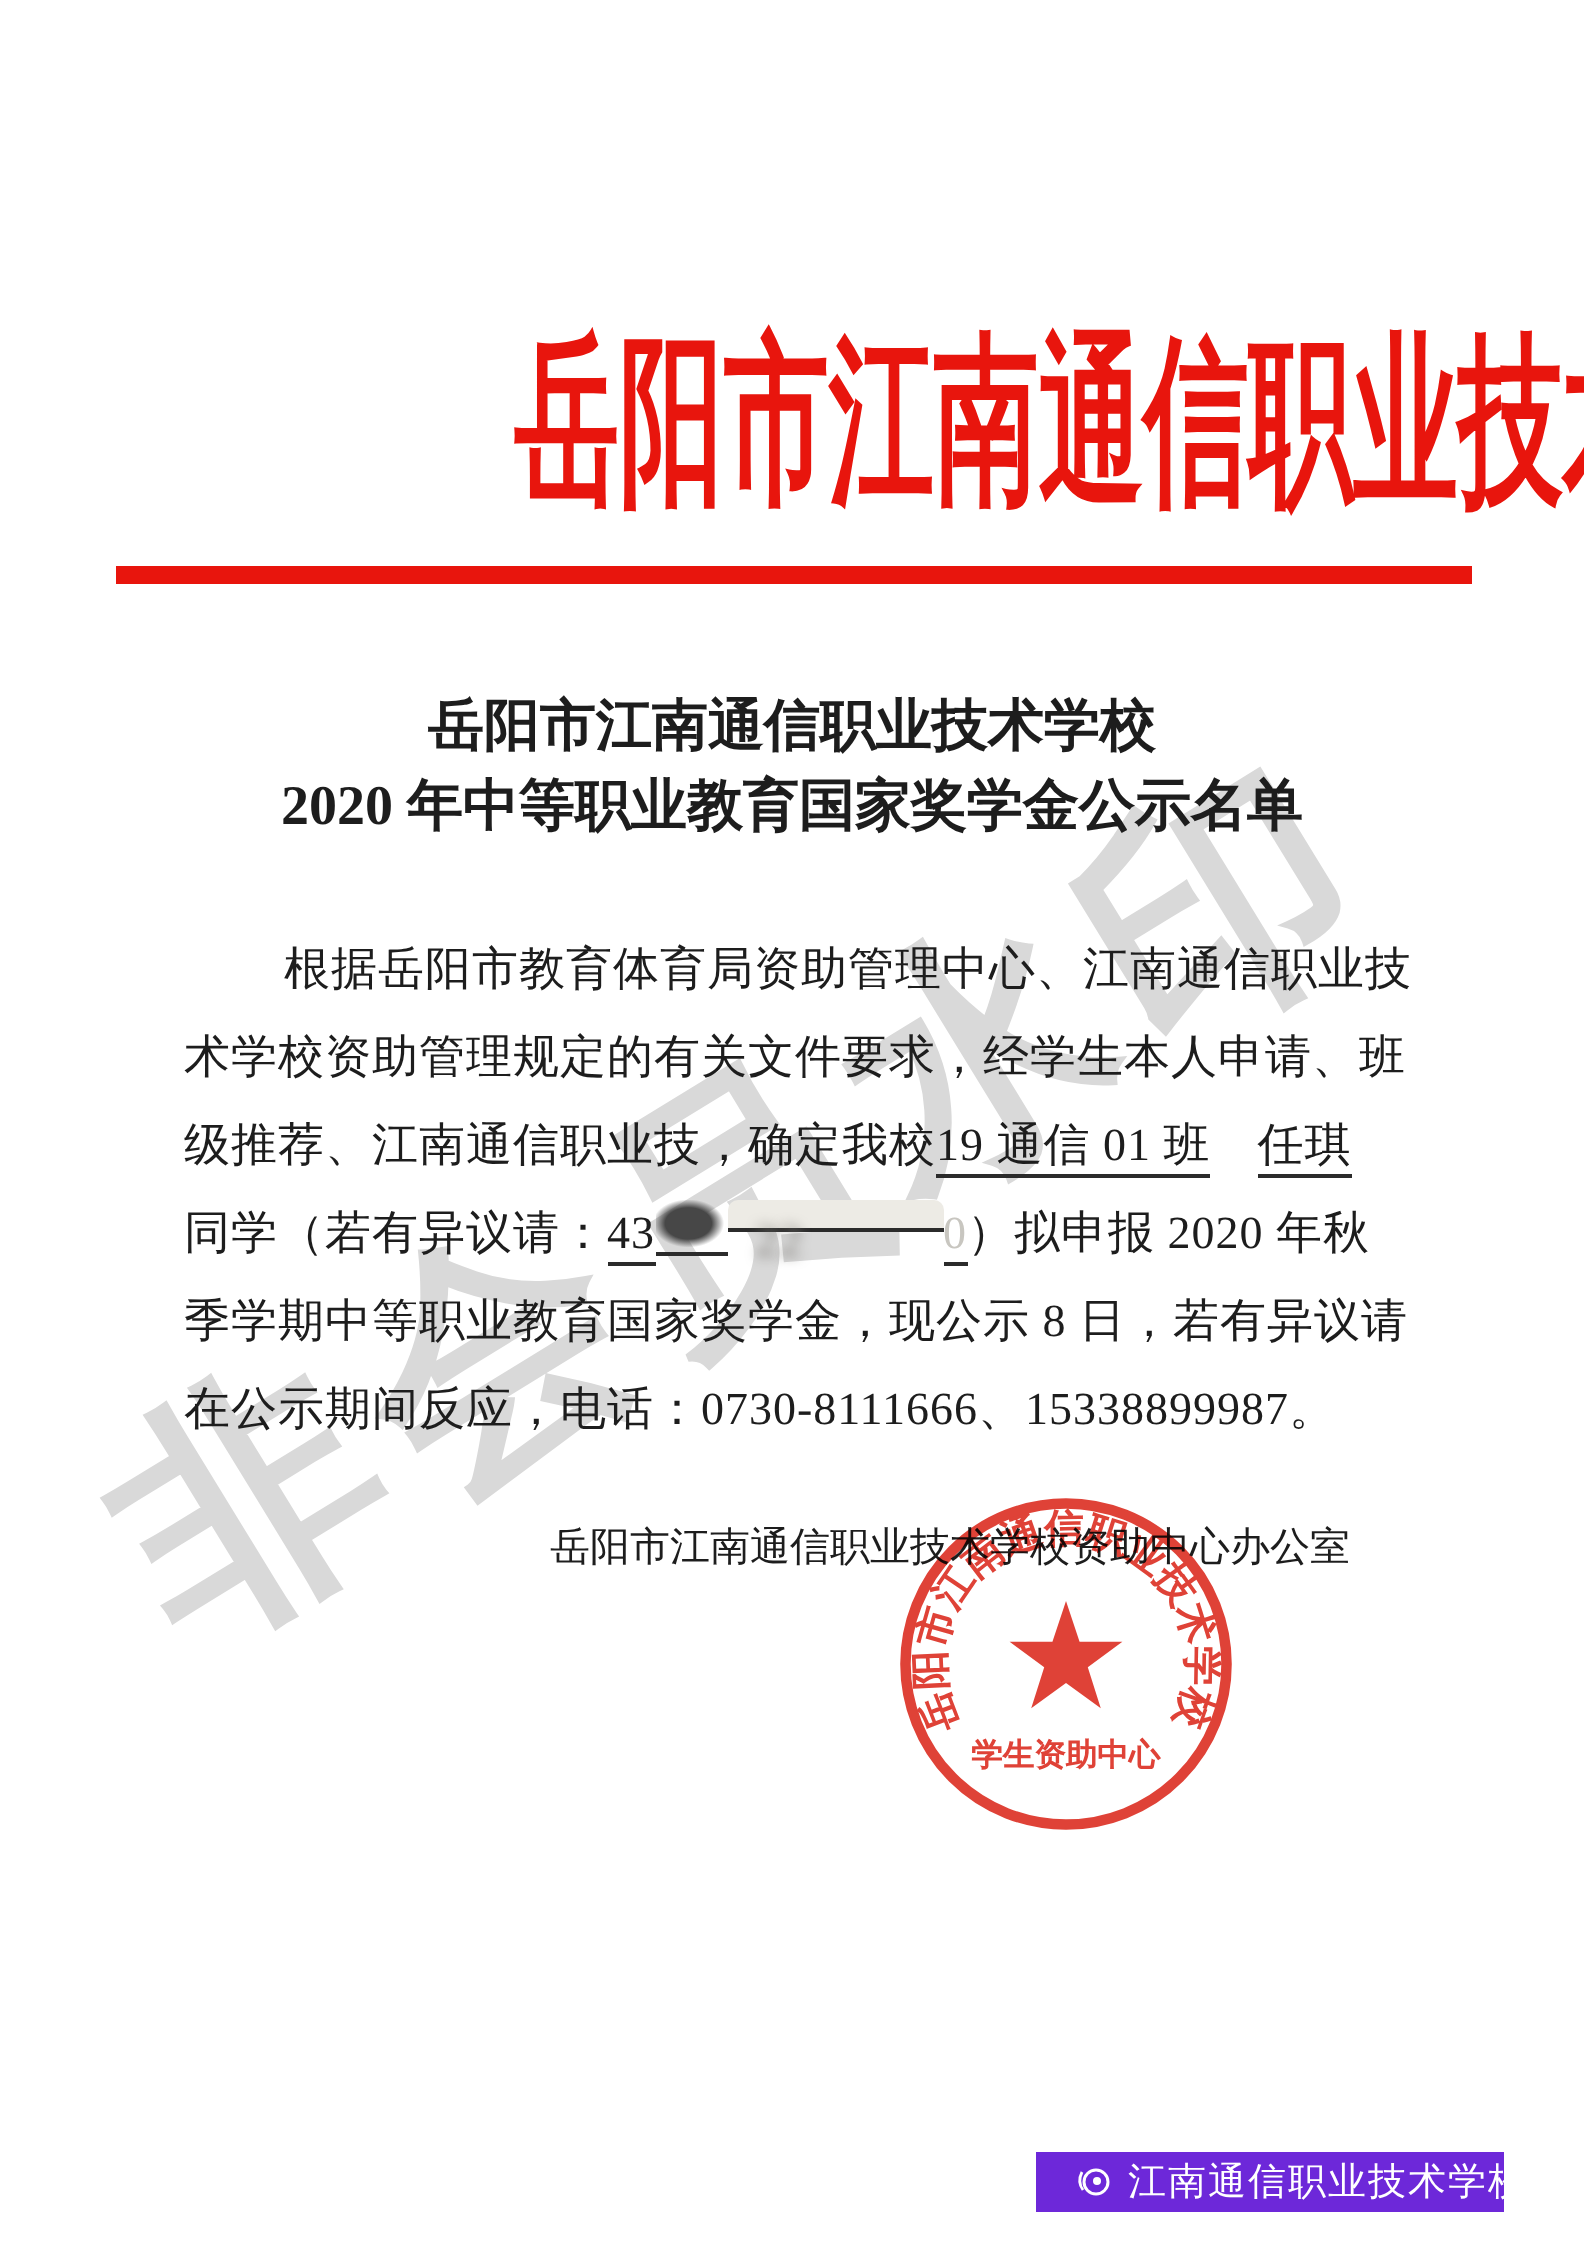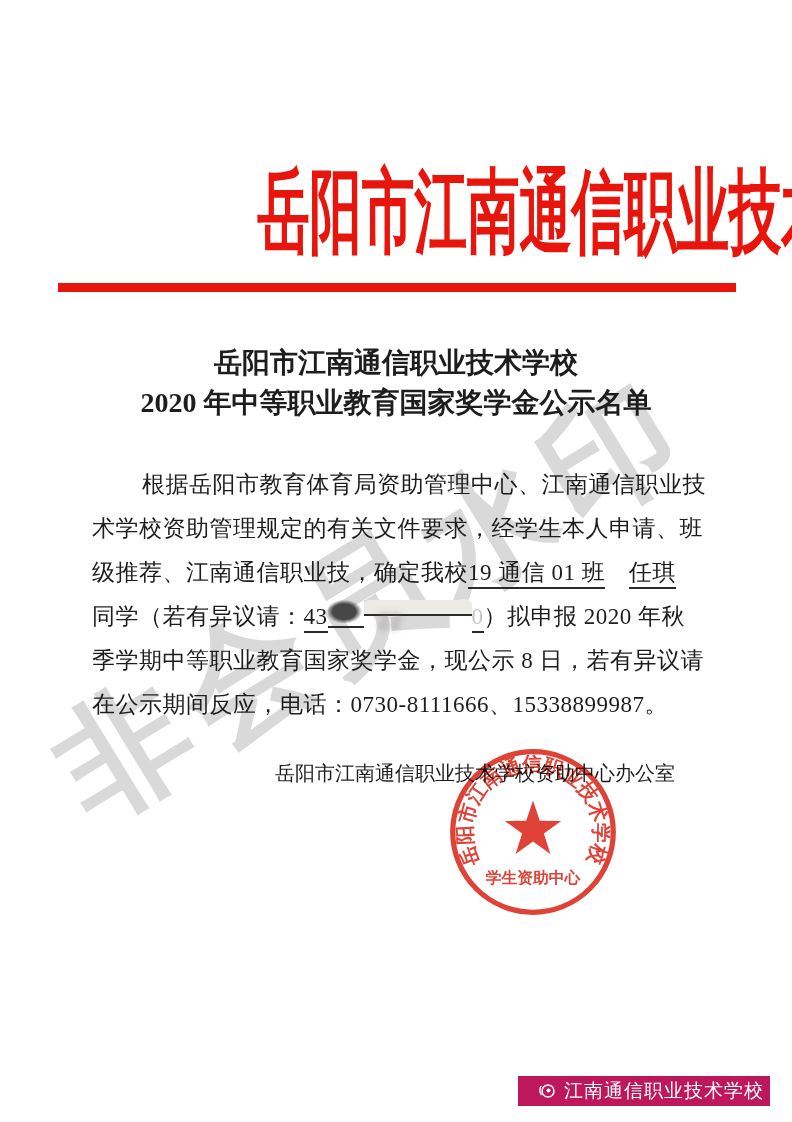--- a/index.html
+++ b/index.html
@@ -70,22 +70,22 @@
     position:absolute; left:438px; top:852px; font-size:20px; z-index:2;
     white-space:nowrap; color:#1d1d1d;
   }
   
   .seal {
     position:absolute; left:447px; top:746px; width:172px; height:172px;
     z-index:3; mix-blend-mode:multiply; opacity:0.93;
   }
   
   .footer-bar {
-    position:absolute; left:518px; top:1076px; width:252px; height:30px;
-    background:#be185d; z-index:4; display:flex; align-items:center;
+    position:absolute; left:518px; top:1076px; width:234px; height:30px;
+    background:#6d28d9; z-index:4; display:flex; align-items:center;
     font-family:Liberation Mono, monospace;
   }
   .footer-logo { margin-left:18px; flex:0 0 auto; }
   .footer-label {
     color:#ffffff; font-size:19px; margin-left:8px; white-space:nowrap;
     letter-spacing:1px;
   }
 </style>
 </head>
 <body>

